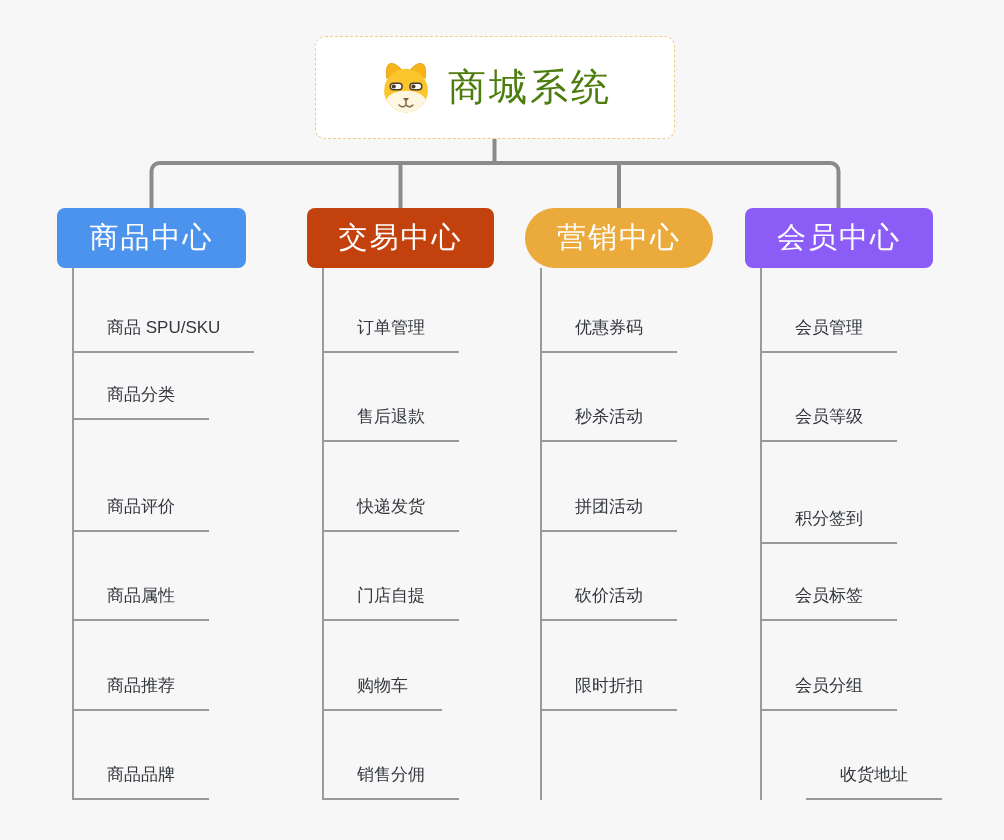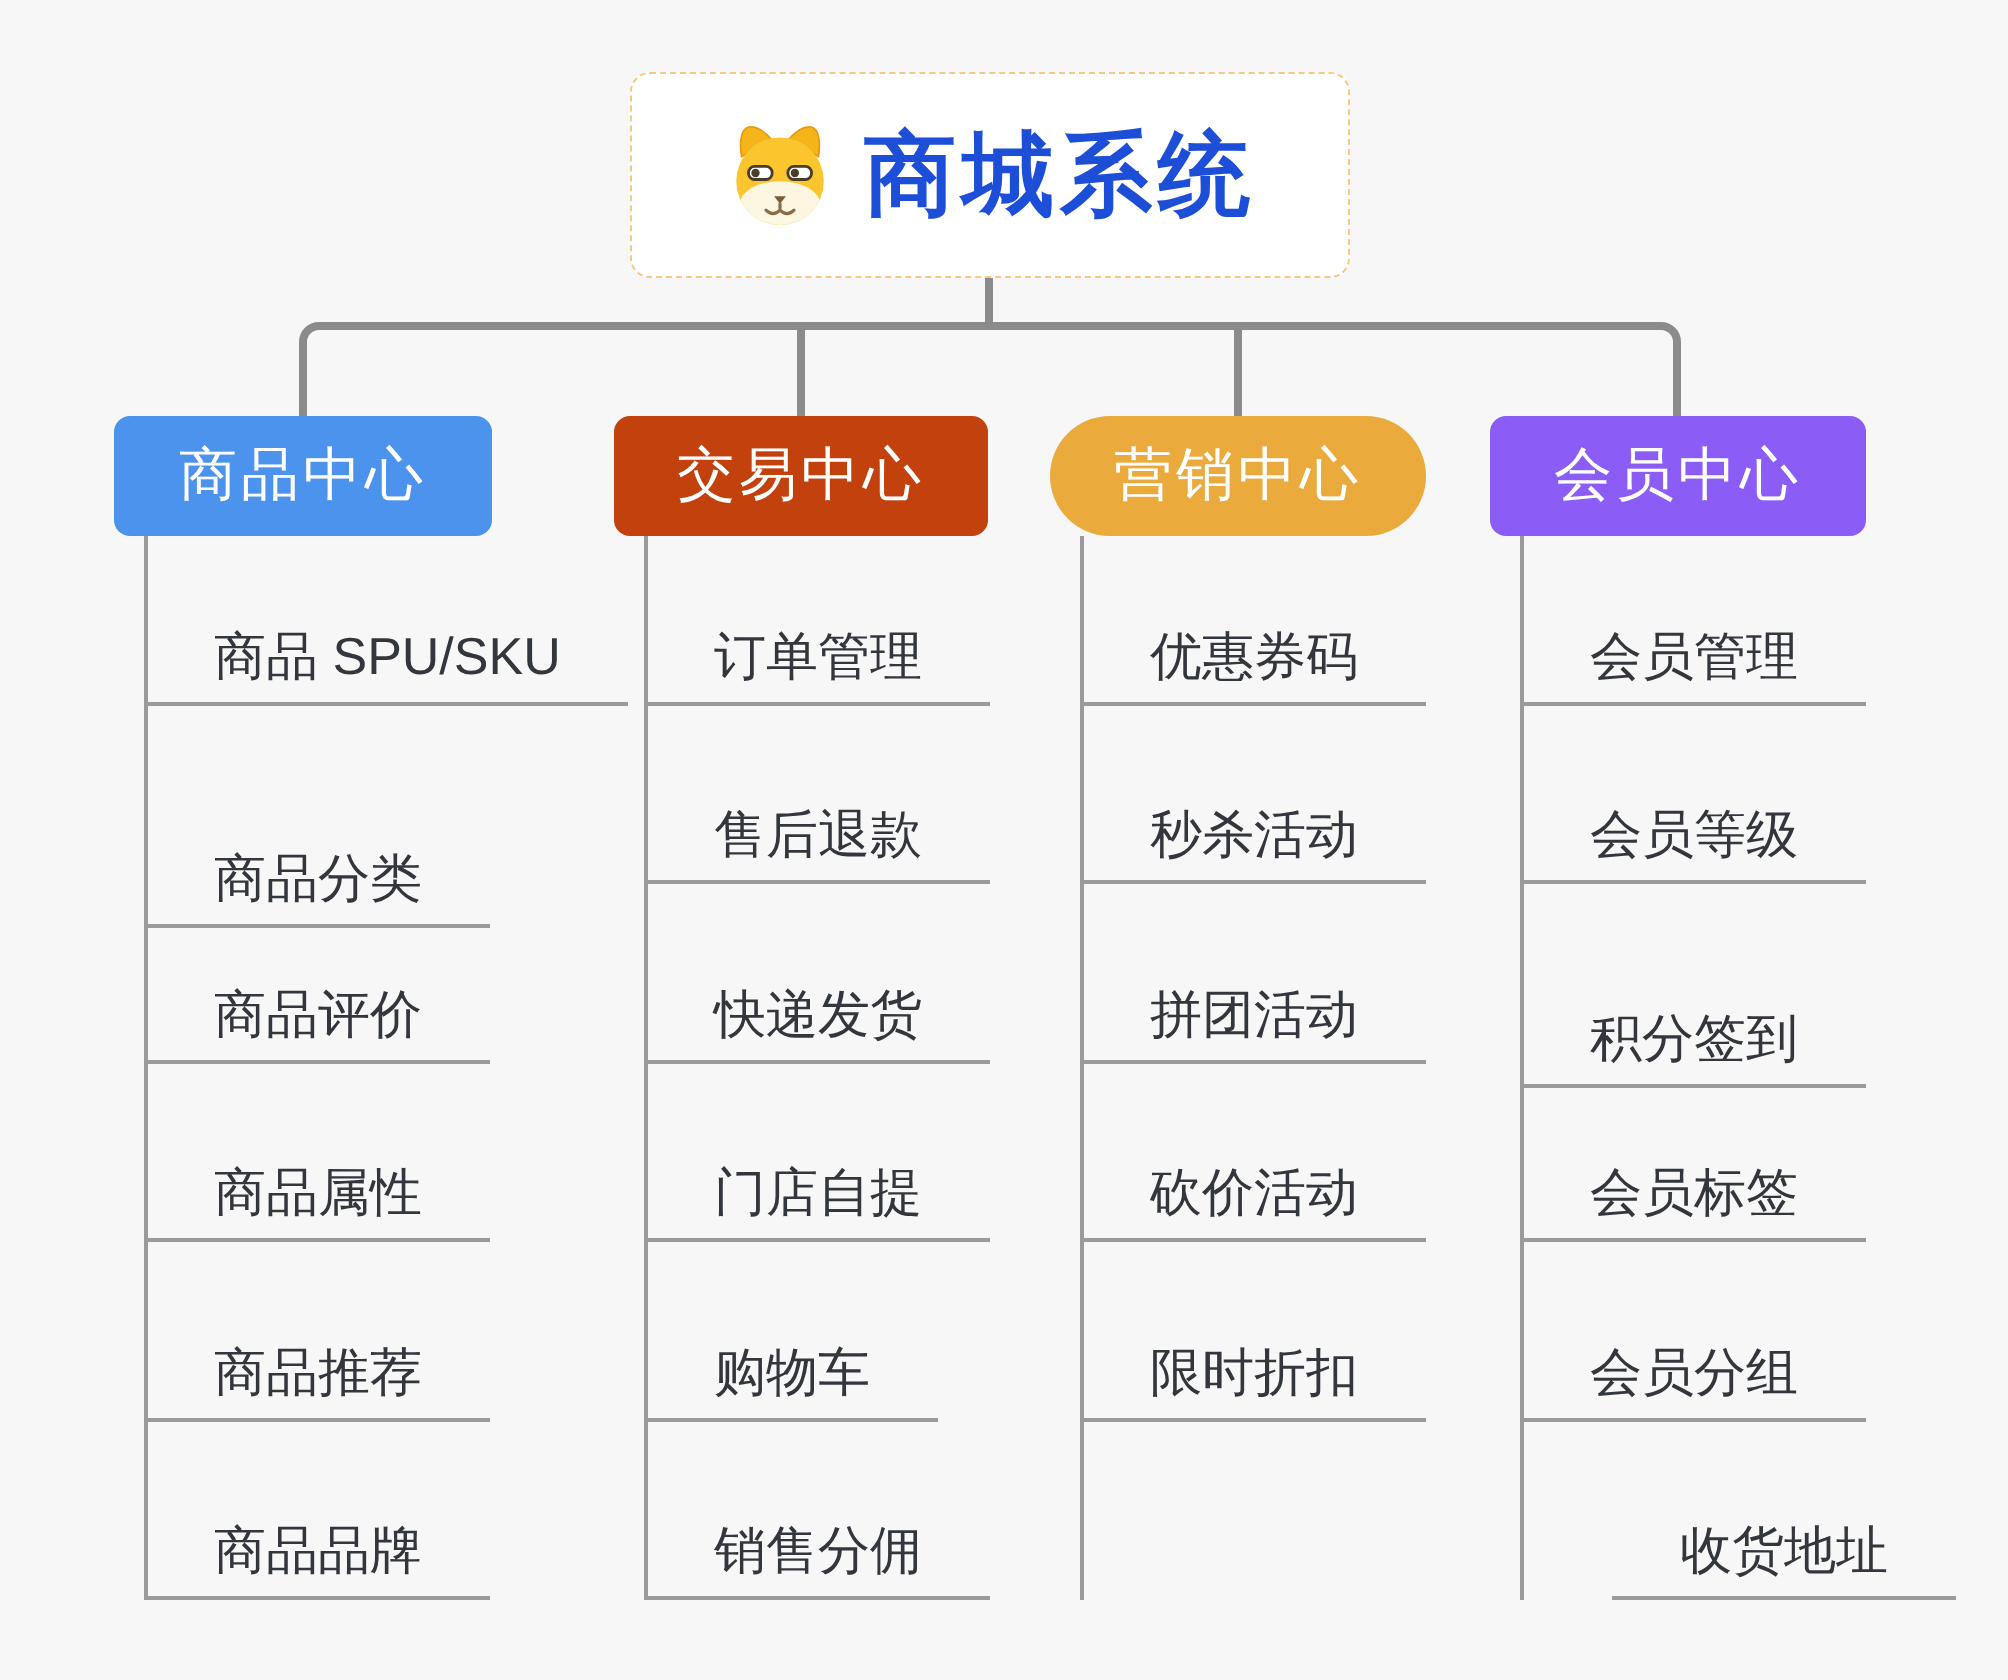--- a/index.html
+++ b/index.html
@@ -13,21 +13,21 @@
   #canvas { position: absolute; inset: 0; width: 1004px; height: 840px; }
 
   
   .root-node {
     position: absolute; left: 315px; top: 36px; width: 360px; height: 103px;
     background: #ffffff; border: 1px dashed #f3c985; border-radius: 10px;
     display: flex; align-items: center; justify-content: center; gap: 14px;
     cursor: pointer;
   }
   .root-title {
-    font-size: 46px; font-weight: 700; letter-spacing: 3px; color: #1d4ed8;
+    font-size: 38px; font-weight: 400; letter-spacing: 3px; color: #4d7c0f;
   }
   .dog { width: 56px; height: 56px; flex: 0 0 auto; }
 
   
   svg.connectors { position: absolute; left: 0; top: 0; pointer-events: none; }
 
   
   .branch {
     position: absolute; top: 208px; height: 60px; width: 188px;
     border-radius: 8px; color: #ffffff; font-size: 29px; font-weight: 500;
@@ -42,21 +42,21 @@
   
   .trunk {
     position: absolute; top: 268px; width: 2px; height: 532px; background: #9a9a9a;
   }
 
   
   .leaf {
     position: absolute;
     padding: 0 34px 8px 34px;
     border-bottom: 2px solid #9a9a9a;
-    font-size: 26px; line-height: 30px; color: #33373d;
+    font-size: 17px; line-height: 30px; color: #33373d;
     white-space: nowrap; cursor: pointer; background: transparent;
   }
 </style>
 </head>
 <body>
 
 <div id="canvas">
 
   <svg class="connectors" width="1004" height="840" viewBox="0 0 1004 840">
     <g fill="none" stroke="#8b8b8b" stroke-width="4">
@@ -84,21 +84,21 @@
       <circle cx="40.5" cy="30.3" r="2.4" fill="#4a3b2a"></circle>
       <path d="M28.6 43.5 H35.4 L32 47.8 Z" fill="#7c5b3a"></path>
       <path d="M32 47.8 V50.5 M24 51.5 Q28 55.5 32 51.5 Q36 55.5 40 51.5" stroke="#8a6b4a" stroke-width="1.8" fill="none" stroke-linecap="round"></path>
     </svg>
     <span class="root-title">商城系统</span>
   </div>
 
   <div class="branch b0" style="background-color: rgb(75, 147, 236);">商品中心</div>
   <div class="trunk" style="left:72px"></div>
   <div class="leaf" style="left:73px; top:313px">商品 SPU/SKU</div>
-  <div class="leaf" style="left:73px; top:424px">商品分类</div>
+  <div class="leaf" style="left:73px; top:380px">商品分类</div>
   <div class="leaf" style="left:73px; top:492px">商品评价</div>
   <div class="leaf" style="left:73px; top:581px">商品属性</div>
   <div class="leaf" style="left:73px; top:671px">商品推荐</div>
   <div class="leaf" style="left:73px; top:760px">商品品牌</div>
 
   <div class="branch b1" style="background-color: #c2410c;">交易中心</div>
   <div class="trunk" style="left:322px"></div>
   <div class="leaf" style="left:323px; top:313px">订单管理</div>
   <div class="leaf" style="left:323px; top:402px">售后退款</div>
   <div class="leaf" style="left:323px; top:492px">快递发货</div>

